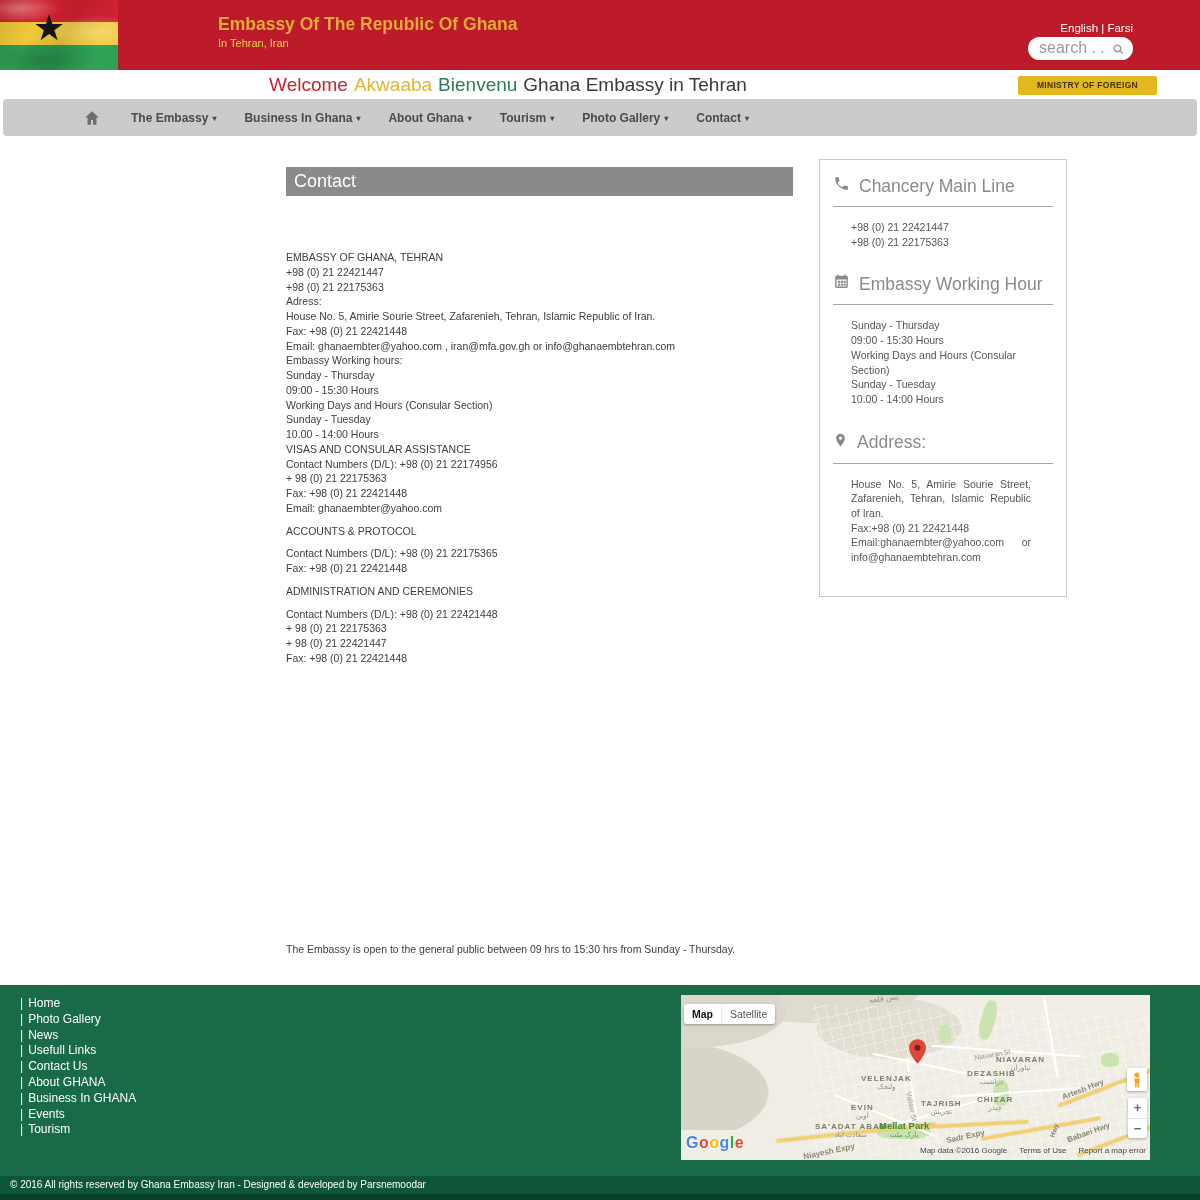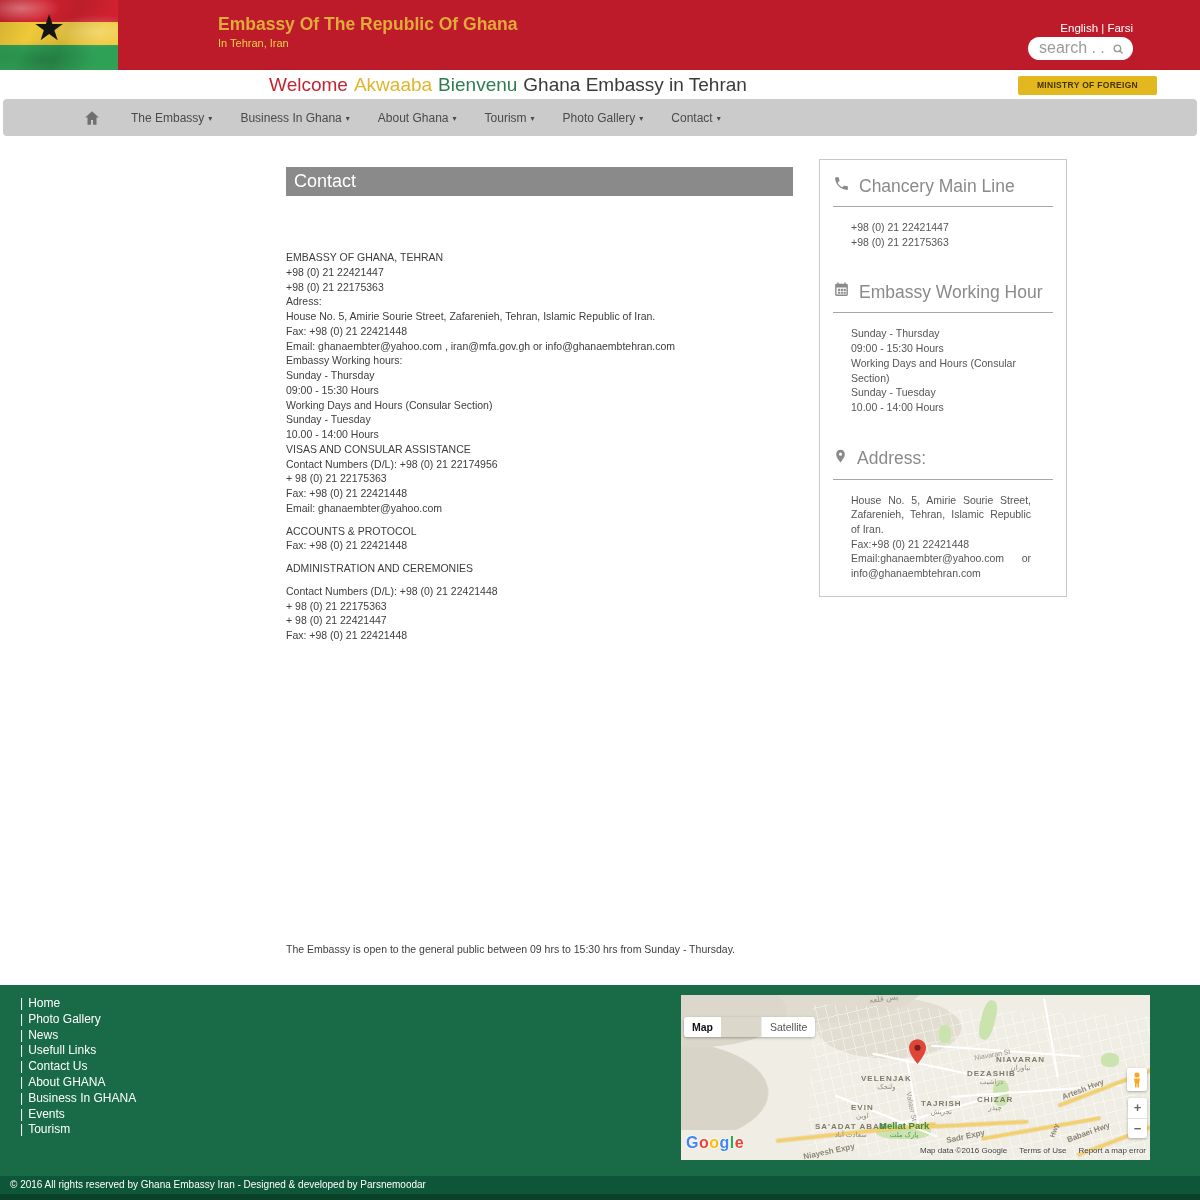--- a/index.html
+++ b/index.html
@@ -28,33 +28,33 @@
 
   
   .welcome { position:absolute; top:70px; left:0; width:1016px; height:29px; line-height:29px; text-align:center; font-size:19px; background:#fff; white-space:nowrap; }
   .w-seg { margin:0 3px; }
   .ministry { position:absolute; left:1018px; top:76px; width:139px; height:19px; background:#e3b71e; border-radius:2px; font-size:8.5px; font-weight:bold; color:#443500; text-align:center; line-height:19px; letter-spacing:.3px; cursor:pointer; }
 
   
   .navbar { position:absolute; top:99px; left:3px; width:1194px; height:37px; background:#cbcbcb; border-radius:4px; }
   .nav-inner { display:flex; align-items:center; height:100%; padding-left:80px; }
   .home-btn { margin-right:16px; cursor:pointer; display:flex; align-items:center; }
-  .nav-item { font-size:12px; font-weight:normal; color:#4a4a4a; padding:0 14px; cursor:pointer; white-space:nowrap; }
+  .nav-item { font-size:12px; font-weight:bold; color:#4a4a4a; padding:0 14px; cursor:pointer; white-space:nowrap; }
   .caret { font-size:8px; margin-left:4px; position:relative; top:-1px; }
 
   
   .page-title-bar { position:absolute; left:286px; top:167px; width:507px; height:29px; background:#8a8a8a; color:#fff; font-size:18px; line-height:29px; padding-left:8px; }
   .main-lines { position:absolute; left:286px; top:206px; width:520px; font-size:10.5px; color:#3d3d3d; line-height:14.75px;margin-top:44px; }
   .m-line.gap { margin-top:8px; }
   .note { position:absolute; left:286px; top:943px; font-size:10.5px; color:#3d3d3d; }
 
   
   .sidebar { position:absolute; left:819px; top:159px; width:248px; height:438px; border:1px solid #c9c9c9; background:#fff; }
   .sb-section { margin:15px 13px 0 13px; }
-  .sb-section + .sb-section { margin-top:32px; }
+  .sb-section + .sb-section { margin-top:24px; }
   .sb-head { display:flex; align-items:center; gap:9px; color:#8a8a8a; font-size:17.5px; padding-bottom:9px; border-bottom:1px solid #a6a6a6; }
   .sb-lines { margin:13px 4px 4px 18px; width:180px; font-size:10.5px; color:#555; line-height:14.7px; }
   .sb-lines.justify { text-align:justify; }
 
   
   .footer { position:absolute; top:985px; left:0; width:1200px; height:191px; background:#186b46; }
   .f-links { position:absolute; left:20px; top:11px; font-size:12px; color:#fff; line-height:15.8px; }
   .f-link { cursor:pointer; }
   .f-link a { color:#fff; text-decoration:none; }
   .f-prefix { margin-right:5px; }
@@ -74,21 +74,21 @@
   .road-y { position:absolute; height:3px; background:#f3d06b; border-radius:2px; box-shadow:0 0 0 1px rgba(225,190,95,.35); }
   .road-w { position:absolute; height:2px; background:#ffffff; border-radius:1px; }
   .park { position:absolute; background:#cbe3ae; border-radius:40%; }
   .ml { position:absolute; color:#7f7a6c; font-size:8px; font-weight:bold; letter-spacing:1px; white-space:nowrap; text-align:center; }
   .ml .ml-fa { display:block; font-weight:normal; letter-spacing:0; font-size:7px; color:#928d7e; }
   .ml-road { position:absolute; color:#8b8574; font-size:8px; font-weight:bold; white-space:nowrap; }
   .ml-park { position:absolute; color:#3d8b40; font-size:9.5px; font-weight:bold; white-space:nowrap; text-align:center; }
   .ml-park .ml-fa { display:block; font-weight:normal; font-size:7px; color:#58985b; }
   .ml-st { position:absolute; color:#9a9589; font-size:7px; white-space:nowrap; }
   .marker { position:absolute; left:228px; top:44px; cursor:pointer; }
-  .map-ctrl { position:absolute; left:3px; top:22px; display:flex; box-shadow:0 1px 3px rgba(0,0,0,.3); border-radius:3px; overflow:hidden; font-size:10.5px;gap:40px; }
+  .map-ctrl { position:absolute; left:3px; top:9px; display:flex; box-shadow:0 1px 3px rgba(0,0,0,.3); border-radius:3px; overflow:hidden; font-size:10.5px; }
   .map-ctrl .mbtn { background:#fff; padding:4px 8px; cursor:pointer; }
   .btn-map { font-weight:bold; color:#111; }
   .btn-sat { color:#565656; border-left:1px solid #ececec; }
   .google-logo { position:absolute; left:5px; top:139px; font-size:16px; font-weight:bold; letter-spacing:.5px; cursor:pointer;
     text-shadow:0 0 2px #fff, 0 0 2px #fff; }
   .map-attr { position:absolute; right:4px; top:151px; font-size:8px; color:#3c3c3c; text-shadow:0 0 2px #fff; }
   .map-attr span { margin-left:12px; }
   .map-attr a { color:#3c3c3c; text-decoration:none; cursor:pointer; }
   .pegman-box { position:absolute; left:446px; top:73px; width:20px; height:23px; background:#fff; border-radius:2px; box-shadow:0 1px 3px rgba(0,0,0,.3); display:flex; align-items:center; justify-content:center; cursor:pointer; }
   .zoom-ctrl { position:absolute; left:447px; top:103px; width:19px; height:40px; background:#fff; border-radius:2px; box-shadow:0 1px 3px rgba(0,0,0,.3); }
@@ -157,20 +157,21 @@
       <div class="m-line">09:00 - 15:30 Hours</div>
       <div class="m-line">Working Days and Hours (Consular Section)</div>
       <div class="m-line">Sunday - Tuesday</div>
       <div class="m-line">10.00 - 14:00 Hours</div>
       <div class="m-line">VISAS AND CONSULAR ASSISTANCE</div>
       <div class="m-line">Contact Numbers (D/L): +98 (0) 21 22174956</div>
       <div class="m-line">+ 98 (0) 21 22175363</div>
       <div class="m-line">Fax: +98 (0) 21 22421448</div>
       <div class="m-line">Email: ghanaembter@yahoo.com</div>
       <div class="m-line gap">ACCOUNTS &amp; PROTOCOL</div>
+      <div class="m-line gap">Contact Numbers (D/L): +98 (0) 21 22175365</div>
       <div class="m-line">Fax: +98 (0) 21 22421448</div>
       <div class="m-line gap">ADMINISTRATION AND CEREMONIES</div>
       <div class="m-line gap">Contact Numbers (D/L): +98 (0) 21 22421448</div>
       <div class="m-line">+ 98 (0) 21 22175363</div>
       <div class="m-line">+ 98 (0) 21 22421447</div>
       <div class="m-line">Fax: +98 (0) 21 22421448</div>
     </div>
   <div class="note">The Embassy is open to the general public between 09 hrs to 15:30 hrs from Sunday - Thursday.</div>
 
   <div class="sidebar">

